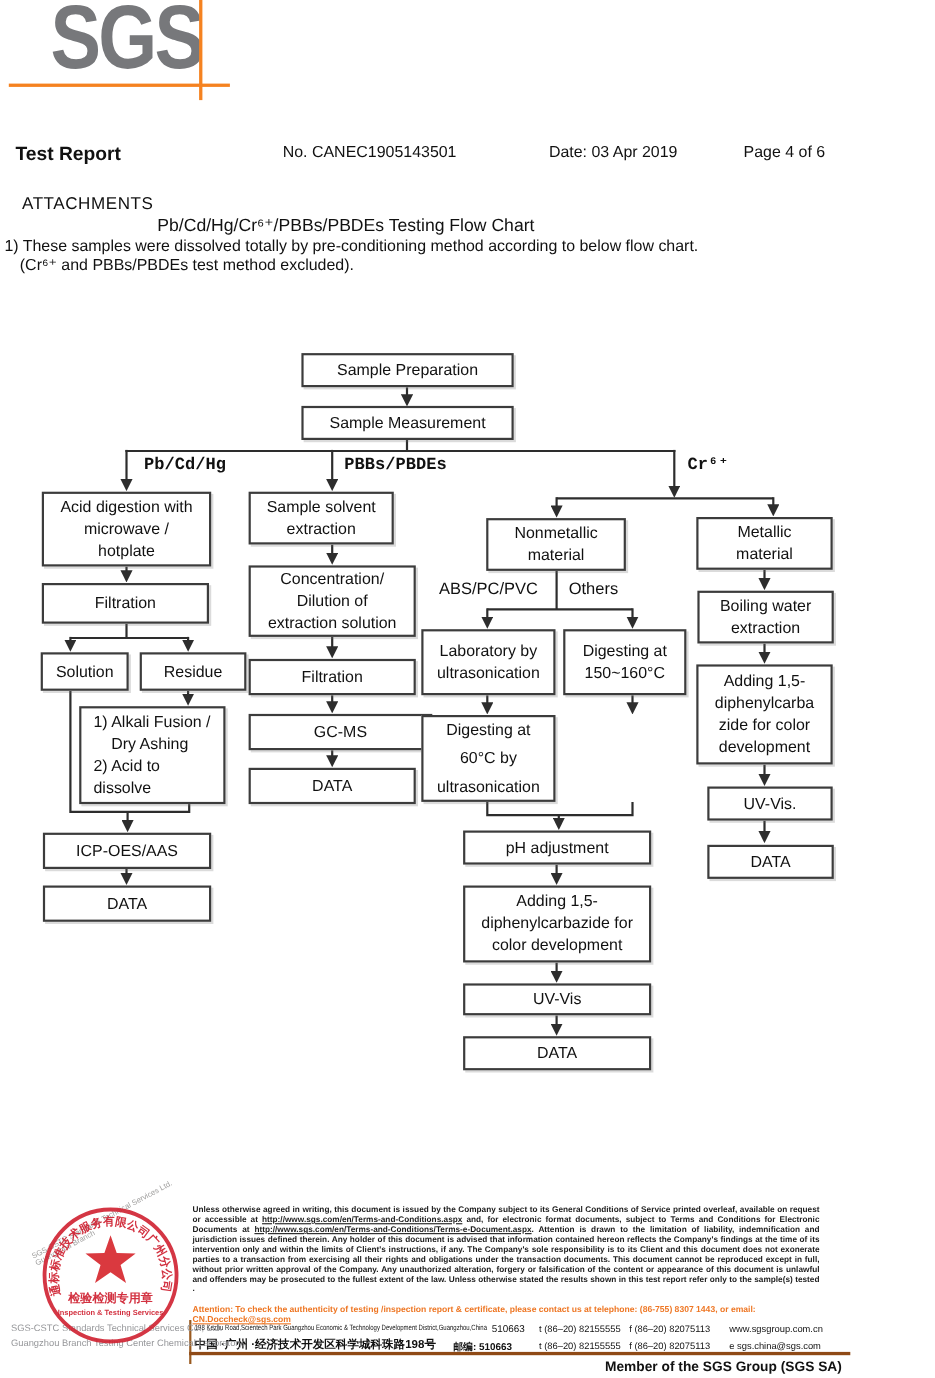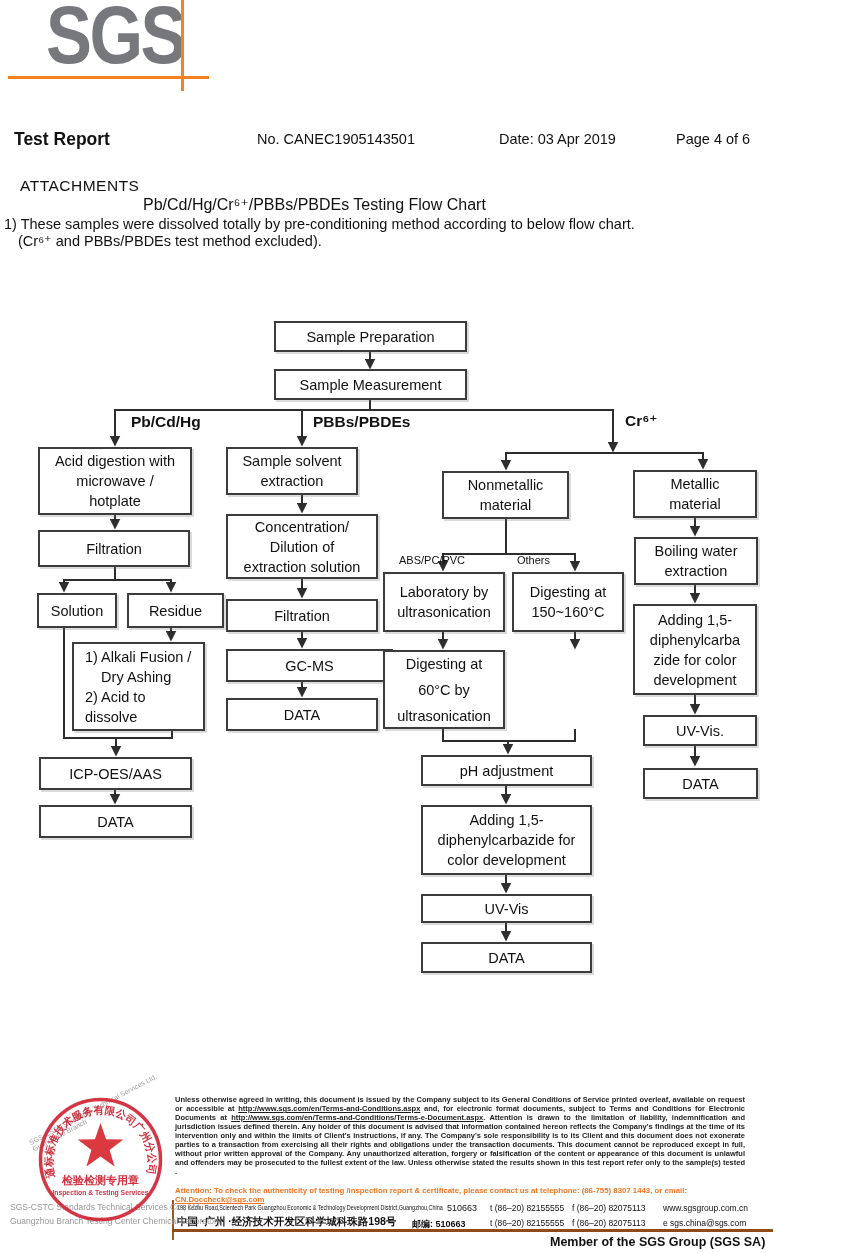--- a/index.html
+++ b/index.html
@@ -19,22 +19,22 @@
   .note1{position:absolute;left:4px;top:216px;font-size:14.5px;}
   .note2{position:absolute;left:18px;top:233px;font-size:14.5px;}
   
   .connectors{position:absolute;left:0;top:0;z-index:1;pointer-events:none;}
   .fb{position:absolute;z-index:2;box-sizing:border-box;background:#fff;border:2px solid #3c3c3c;
       display:flex;align-items:center;justify-content:center;text-align:center;
       font-size:14.5px;line-height:20px;white-space:pre-line;
       box-shadow:2px 2px 0 rgba(110,110,110,.25);}
   .fb.left-align{justify-content:flex-start;text-align:left;padding-left:11px;}
   .fb.spread{line-height:26px;}
-  .blabel{position:absolute;z-index:3;font-weight:bold;font-size:15.5px;}
-  .sublabel{position:absolute;z-index:3;font-size:11px;margin-top:27px;}
+  .blabel{position:absolute;z-index:3;font-weight:bold;font-size:15.5px;font-family:Liberation Mono, monospace;}
+  .sublabel{position:absolute;z-index:3;font-size:15px;}
   
   .stamp{position:absolute;left:33px;top:1092px;z-index:5;}
   .stamp-watermark{position:absolute;left:28px;top:1140px;z-index:4;width:160px;font-size:7px;
                    color:#a09f9e;transform:rotate(-28deg);transform-origin:left top;}
   .company1{position:absolute;left:10px;top:1202px;z-index:3;font-size:8.5px;color:#96979a;white-space:nowrap;}
   .company2{position:absolute;left:10px;top:1216px;z-index:3;font-size:8.5px;color:#96979a;white-space:nowrap;}
   .disclaimer{position:absolute;left:175px;top:1095px;width:570px;font-size:7.5px;font-weight:bold;
               line-height:9.0px;text-align:justify;color:#1c1c1c;}
   .disclaimer .url{text-decoration:underline;}
   .attention{position:absolute;left:175px;top:1186px;width:580px;font-size:7.8px;font-weight:bold;

